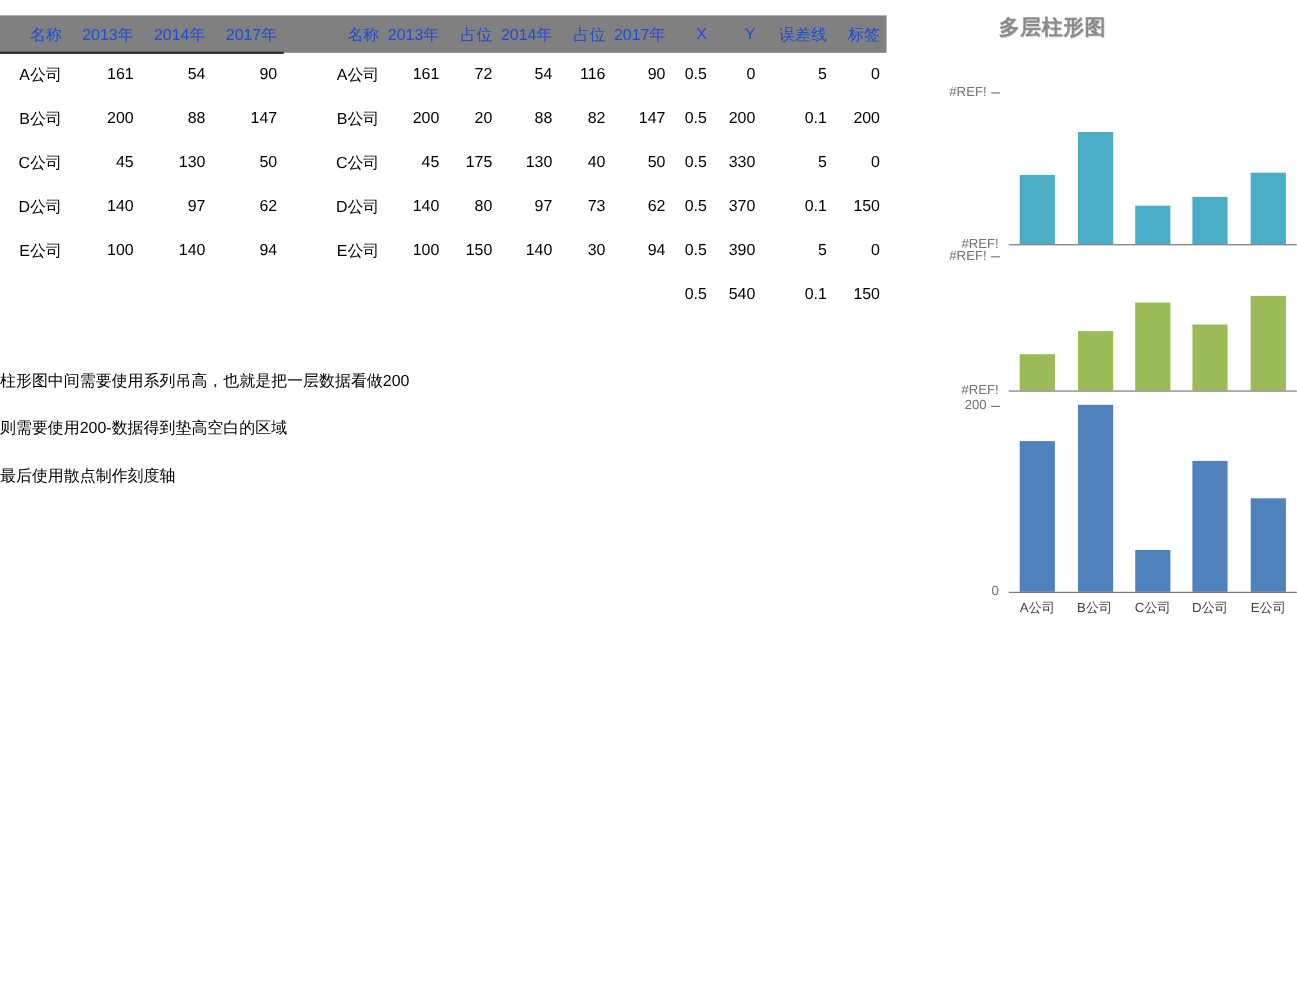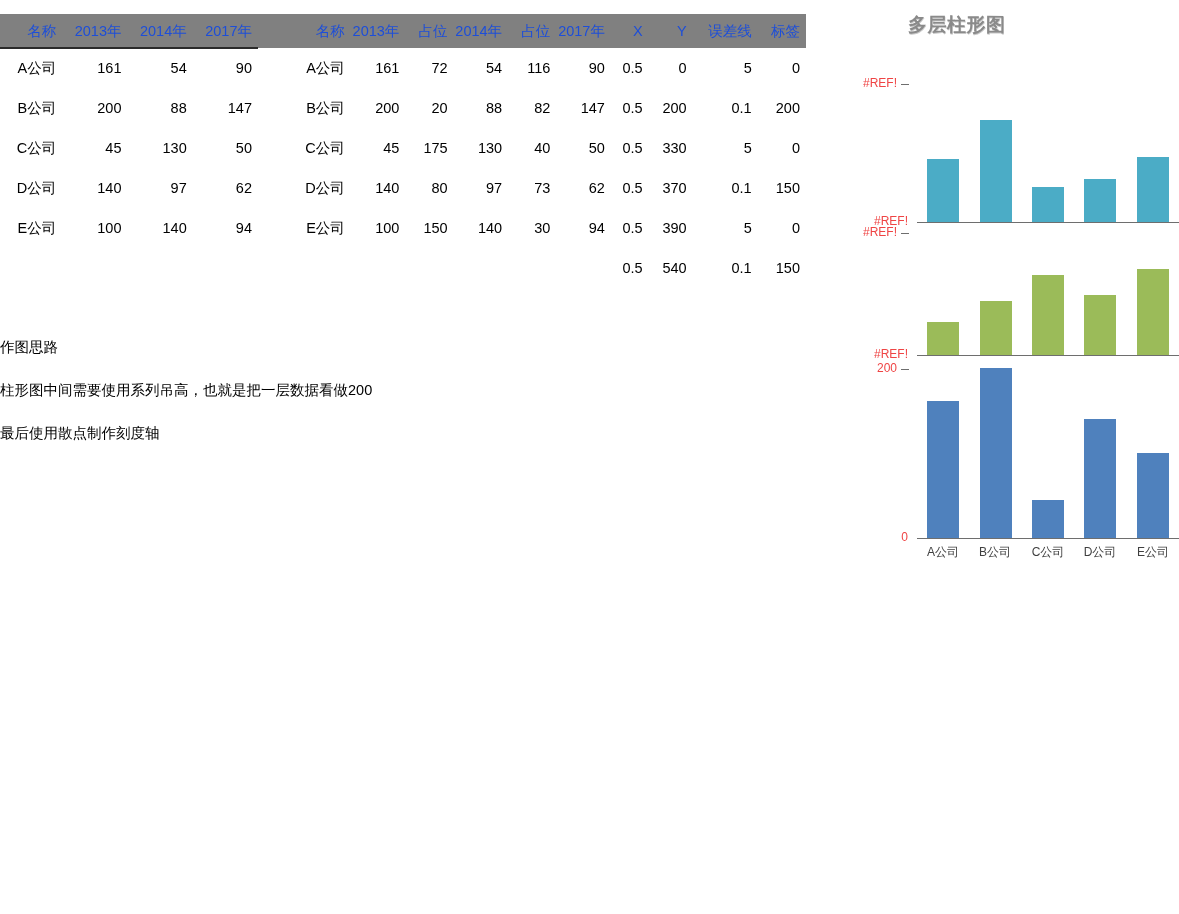--- a/index.html
+++ b/index.html
@@ -85,21 +85,21 @@
   }
 
   .panel{position:absolute;left:0;width:319px;}
   .plot{position:absolute;}
   .axis-line{position:absolute;height:1px;background:#6e6e6e;}
   .tick-dash{
     position:absolute;width:8px;height:1px;background:#6e6e6e;
   }
   .ax-label{
     position:absolute;
-    font-size:12px;color:#ef4444;
+    font-size:12px;color:#737373;
     text-align:right;white-space:nowrap;
   }
 
   .bar{position:absolute;bottom:0;}
   .bar-top{background:#4BACC6;}
   .bar-mid{background:#9BBB59;}
   .bar-bot{background:#4F81BD;}
 
   .cat-label{
     position:absolute;
@@ -259,22 +259,22 @@
         <td></td>
         <td>0.5</td>
         <td>540</td>
         <td>0.1</td>
         <td>150</td>
       </tr>
     </tbody>
 </table>
 
 <div id="notes">
-  <p>作图思路</p>
   <p>柱形图中间需要使用系列吊高，也就是把一层数据看做200</p>
+  <p>则需要使用200-数据得到垫高空白的区域</p>
   <p>最后使用散点制作刻度轴</p>
 </div>
 
 <div id="chart">
   <div id="chart-title">多层柱形图</div>
   <div id="chart-panels">
       <div class="panel" style="top: 83px; height: 141px;">
         <div class="plot" style="left: 57px; top: 0px; width: 262px; height: 139px;">
           <div class="bar bar-top" style="left: 10px; width: 32px; height: 63px; background: rgb(75, 172, 198);"></div>
           <div class="bar bar-top" style="left: 63px; width: 32px; height: 102px; background: rgb(75, 172, 198);"></div>

